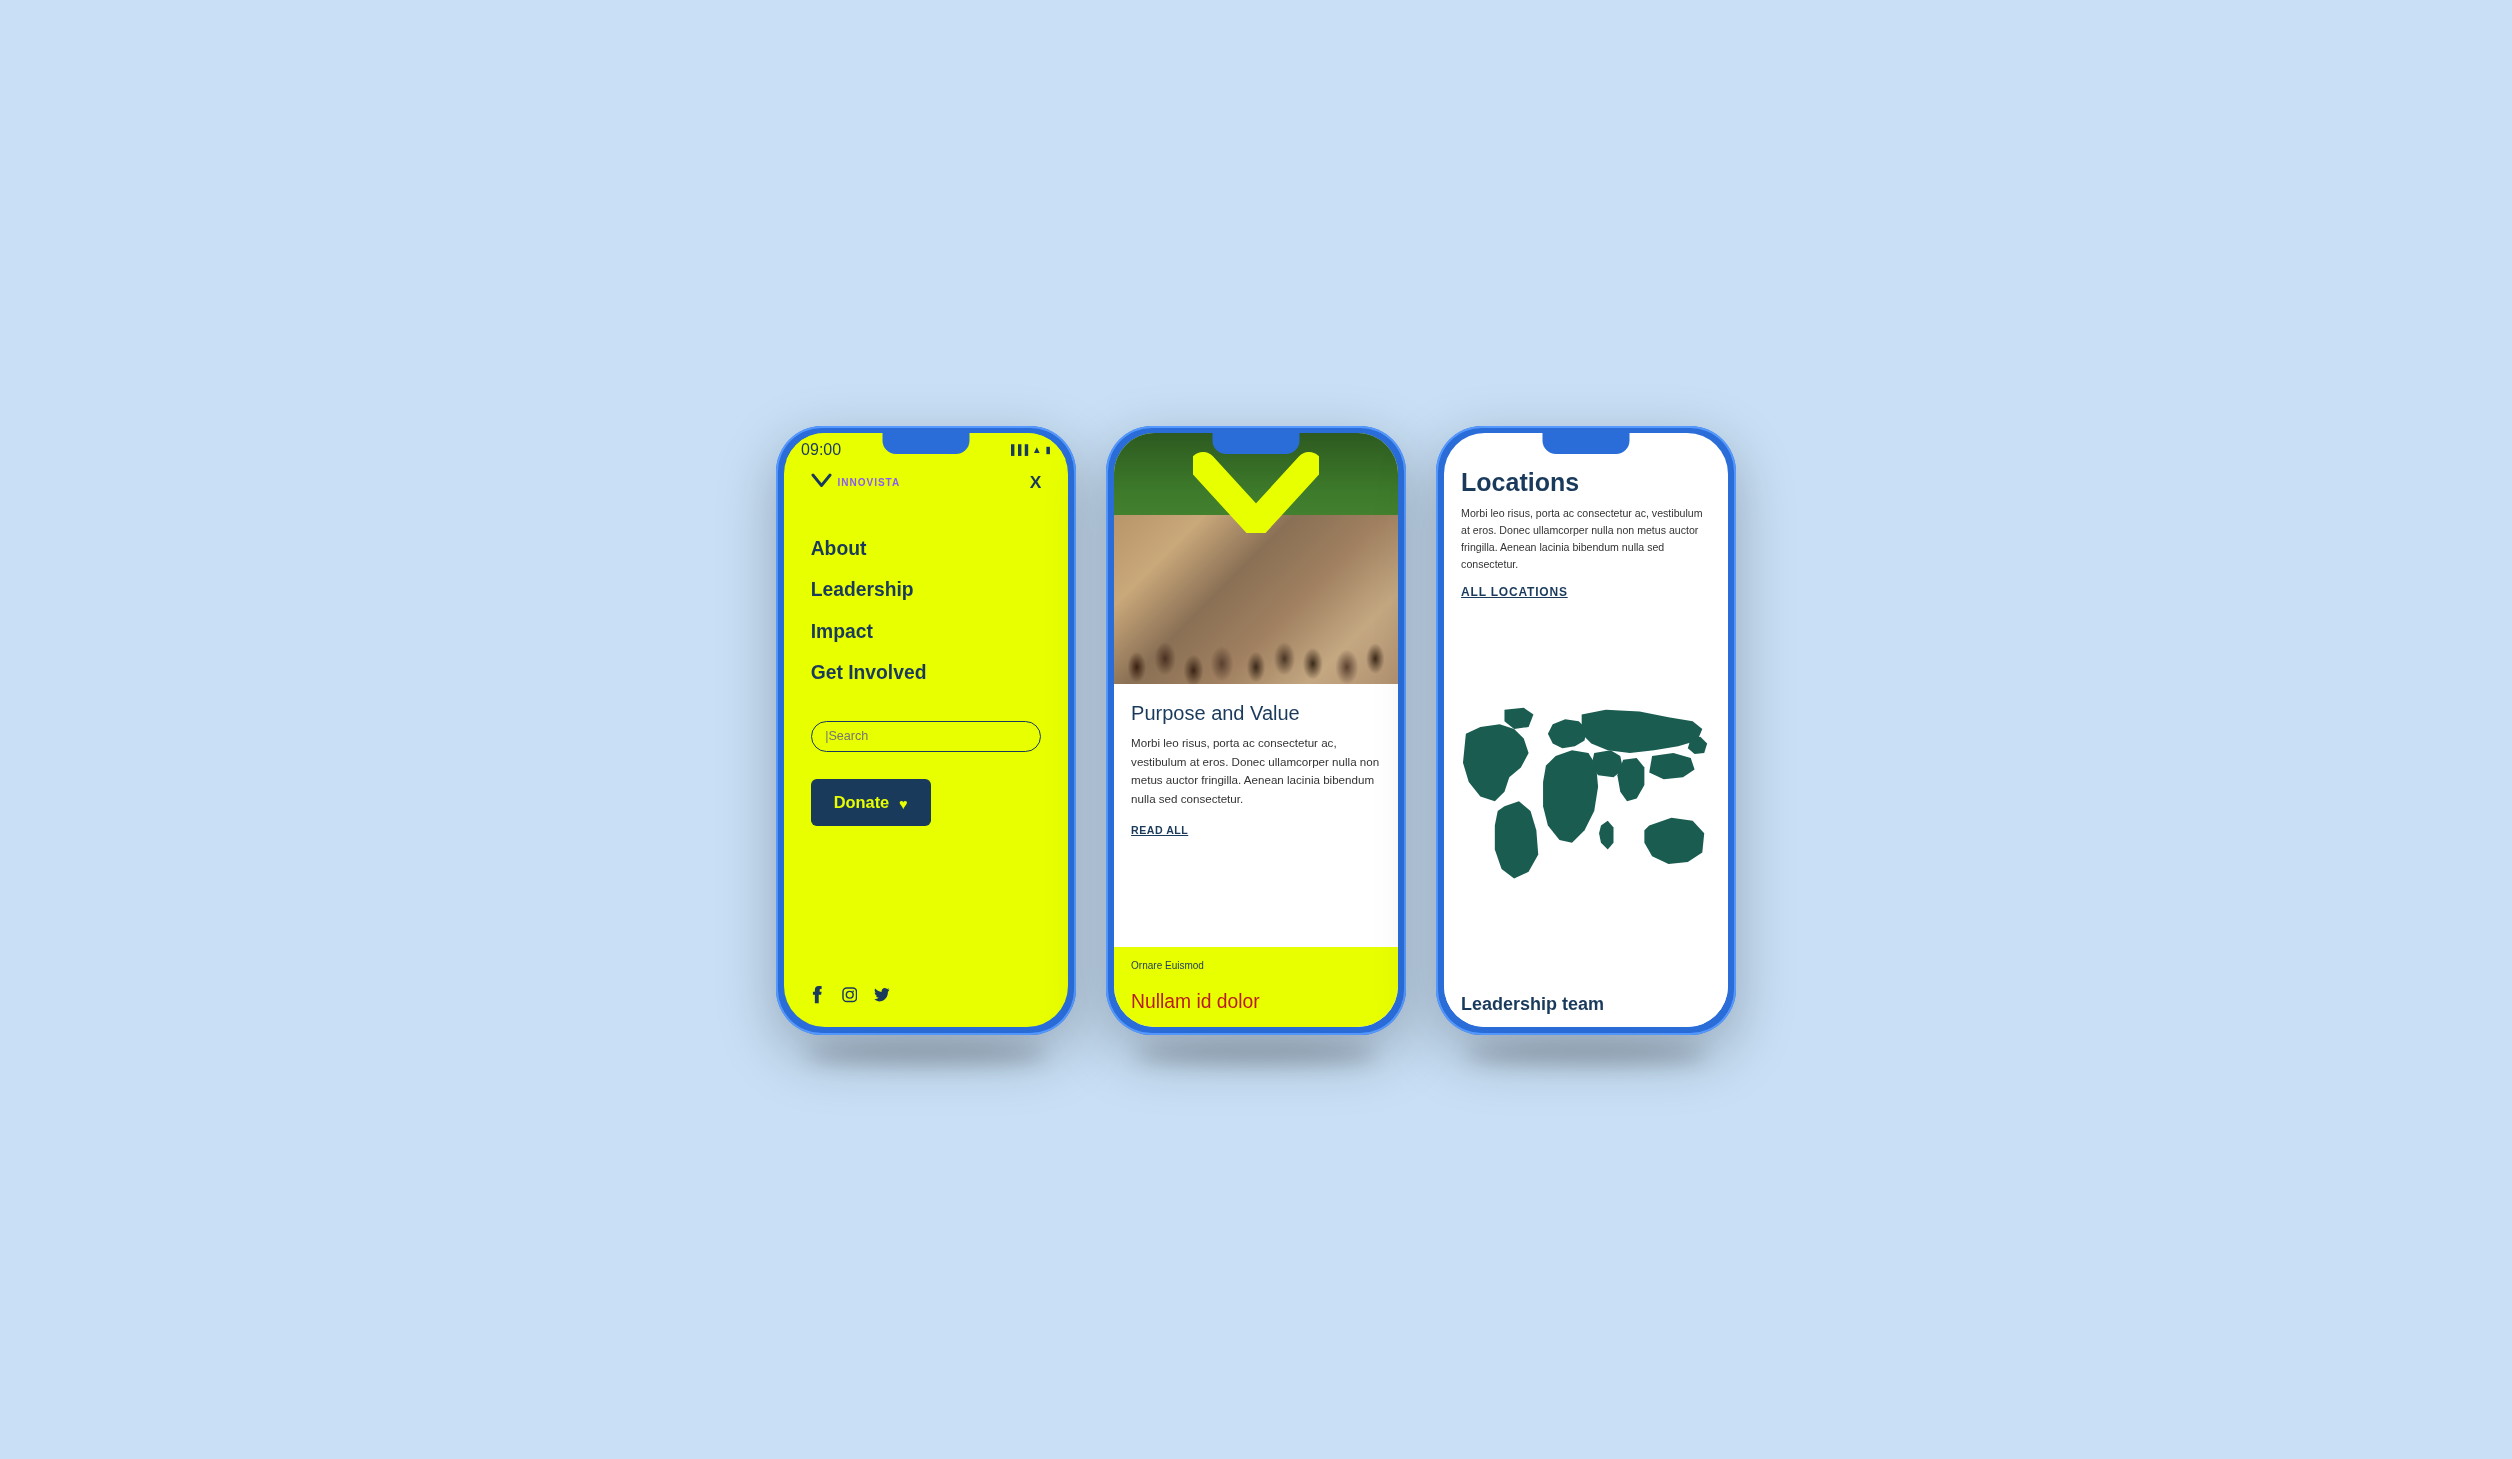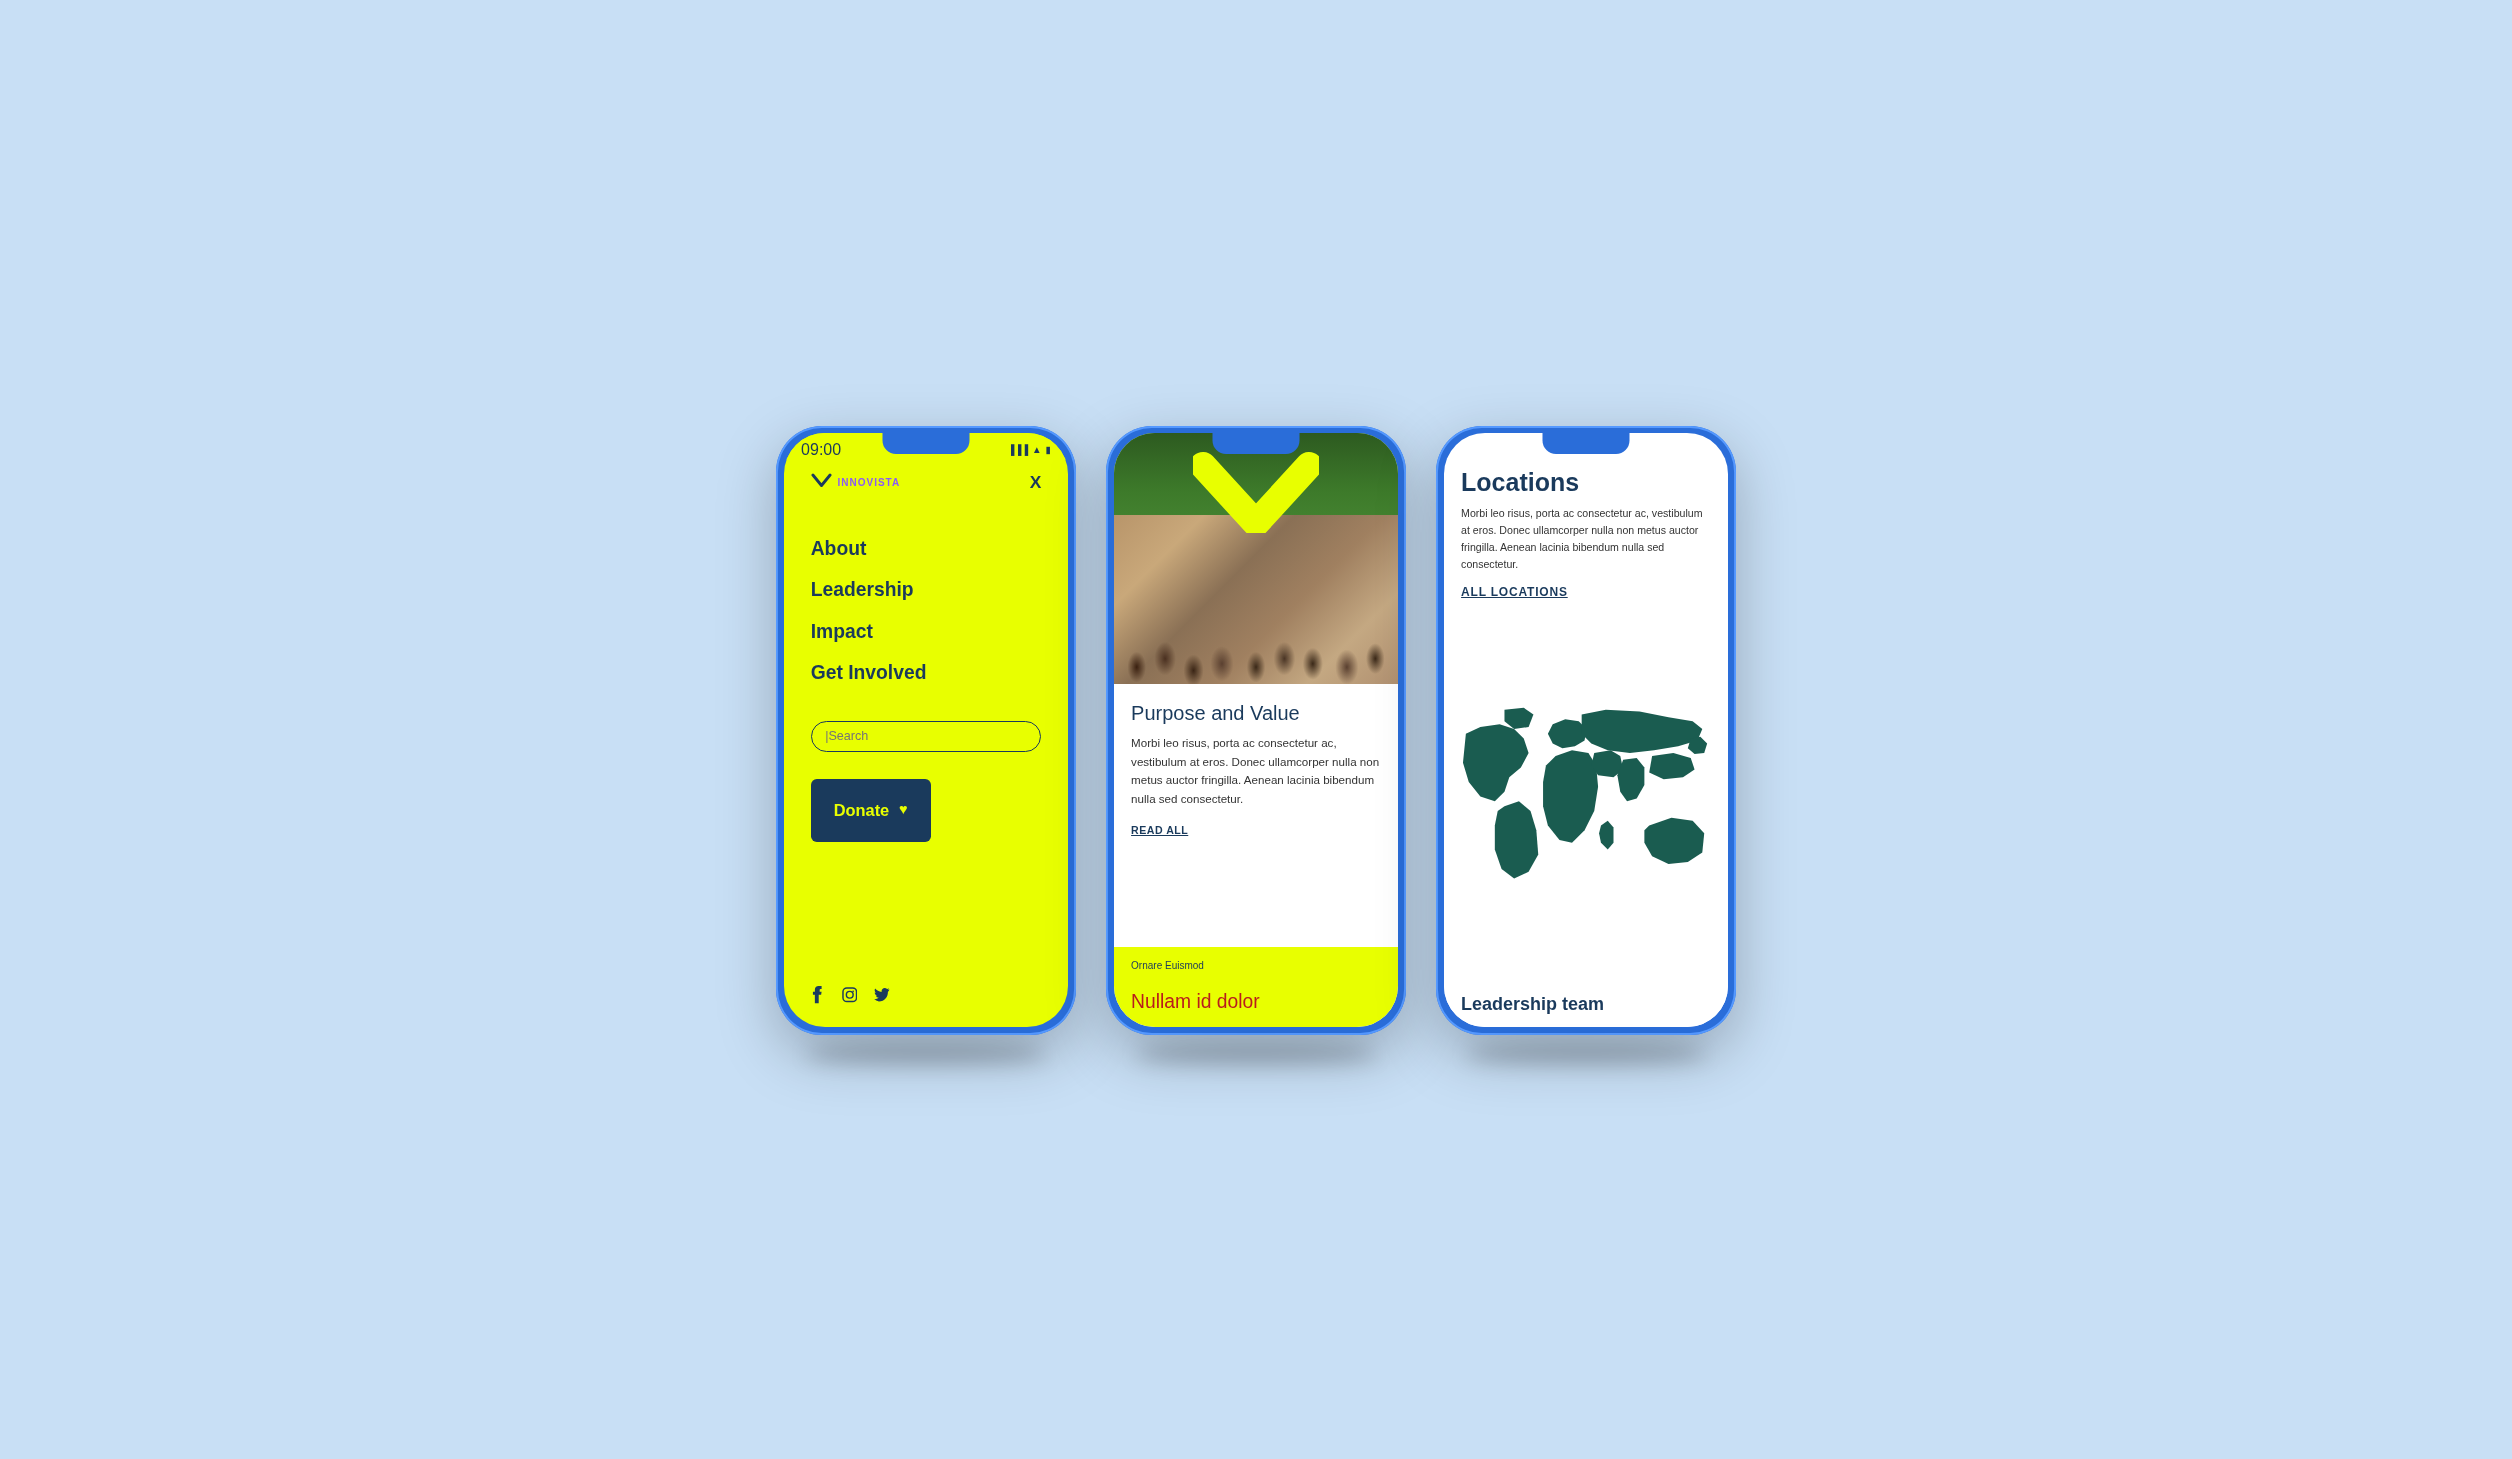--- a/index.html
+++ b/index.html
@@ -150,26 +150,26 @@
       font-size: 12.6px;
       color: #1a3a5c;
       width: 100%;
     }
 
     .donate-btn {
       background: #1a3a5c;
       color: #e8ff00;
       border: none;
       border-radius: 5.8px;
-      padding: 22px 23px;
+      padding: 14px 23px;
       font-size: 16.4px;
       font-weight: 800;
       cursor: pointer;
       display: flex;
-      align-items: flex-start;
+      align-items: flex-end;
       gap: 9.7px;
       width: fit-content;
     }
 
     .heart-icon {
       color: #e8ff00;
       font-size: 14.5px;
     }
 
     .social-icons {

